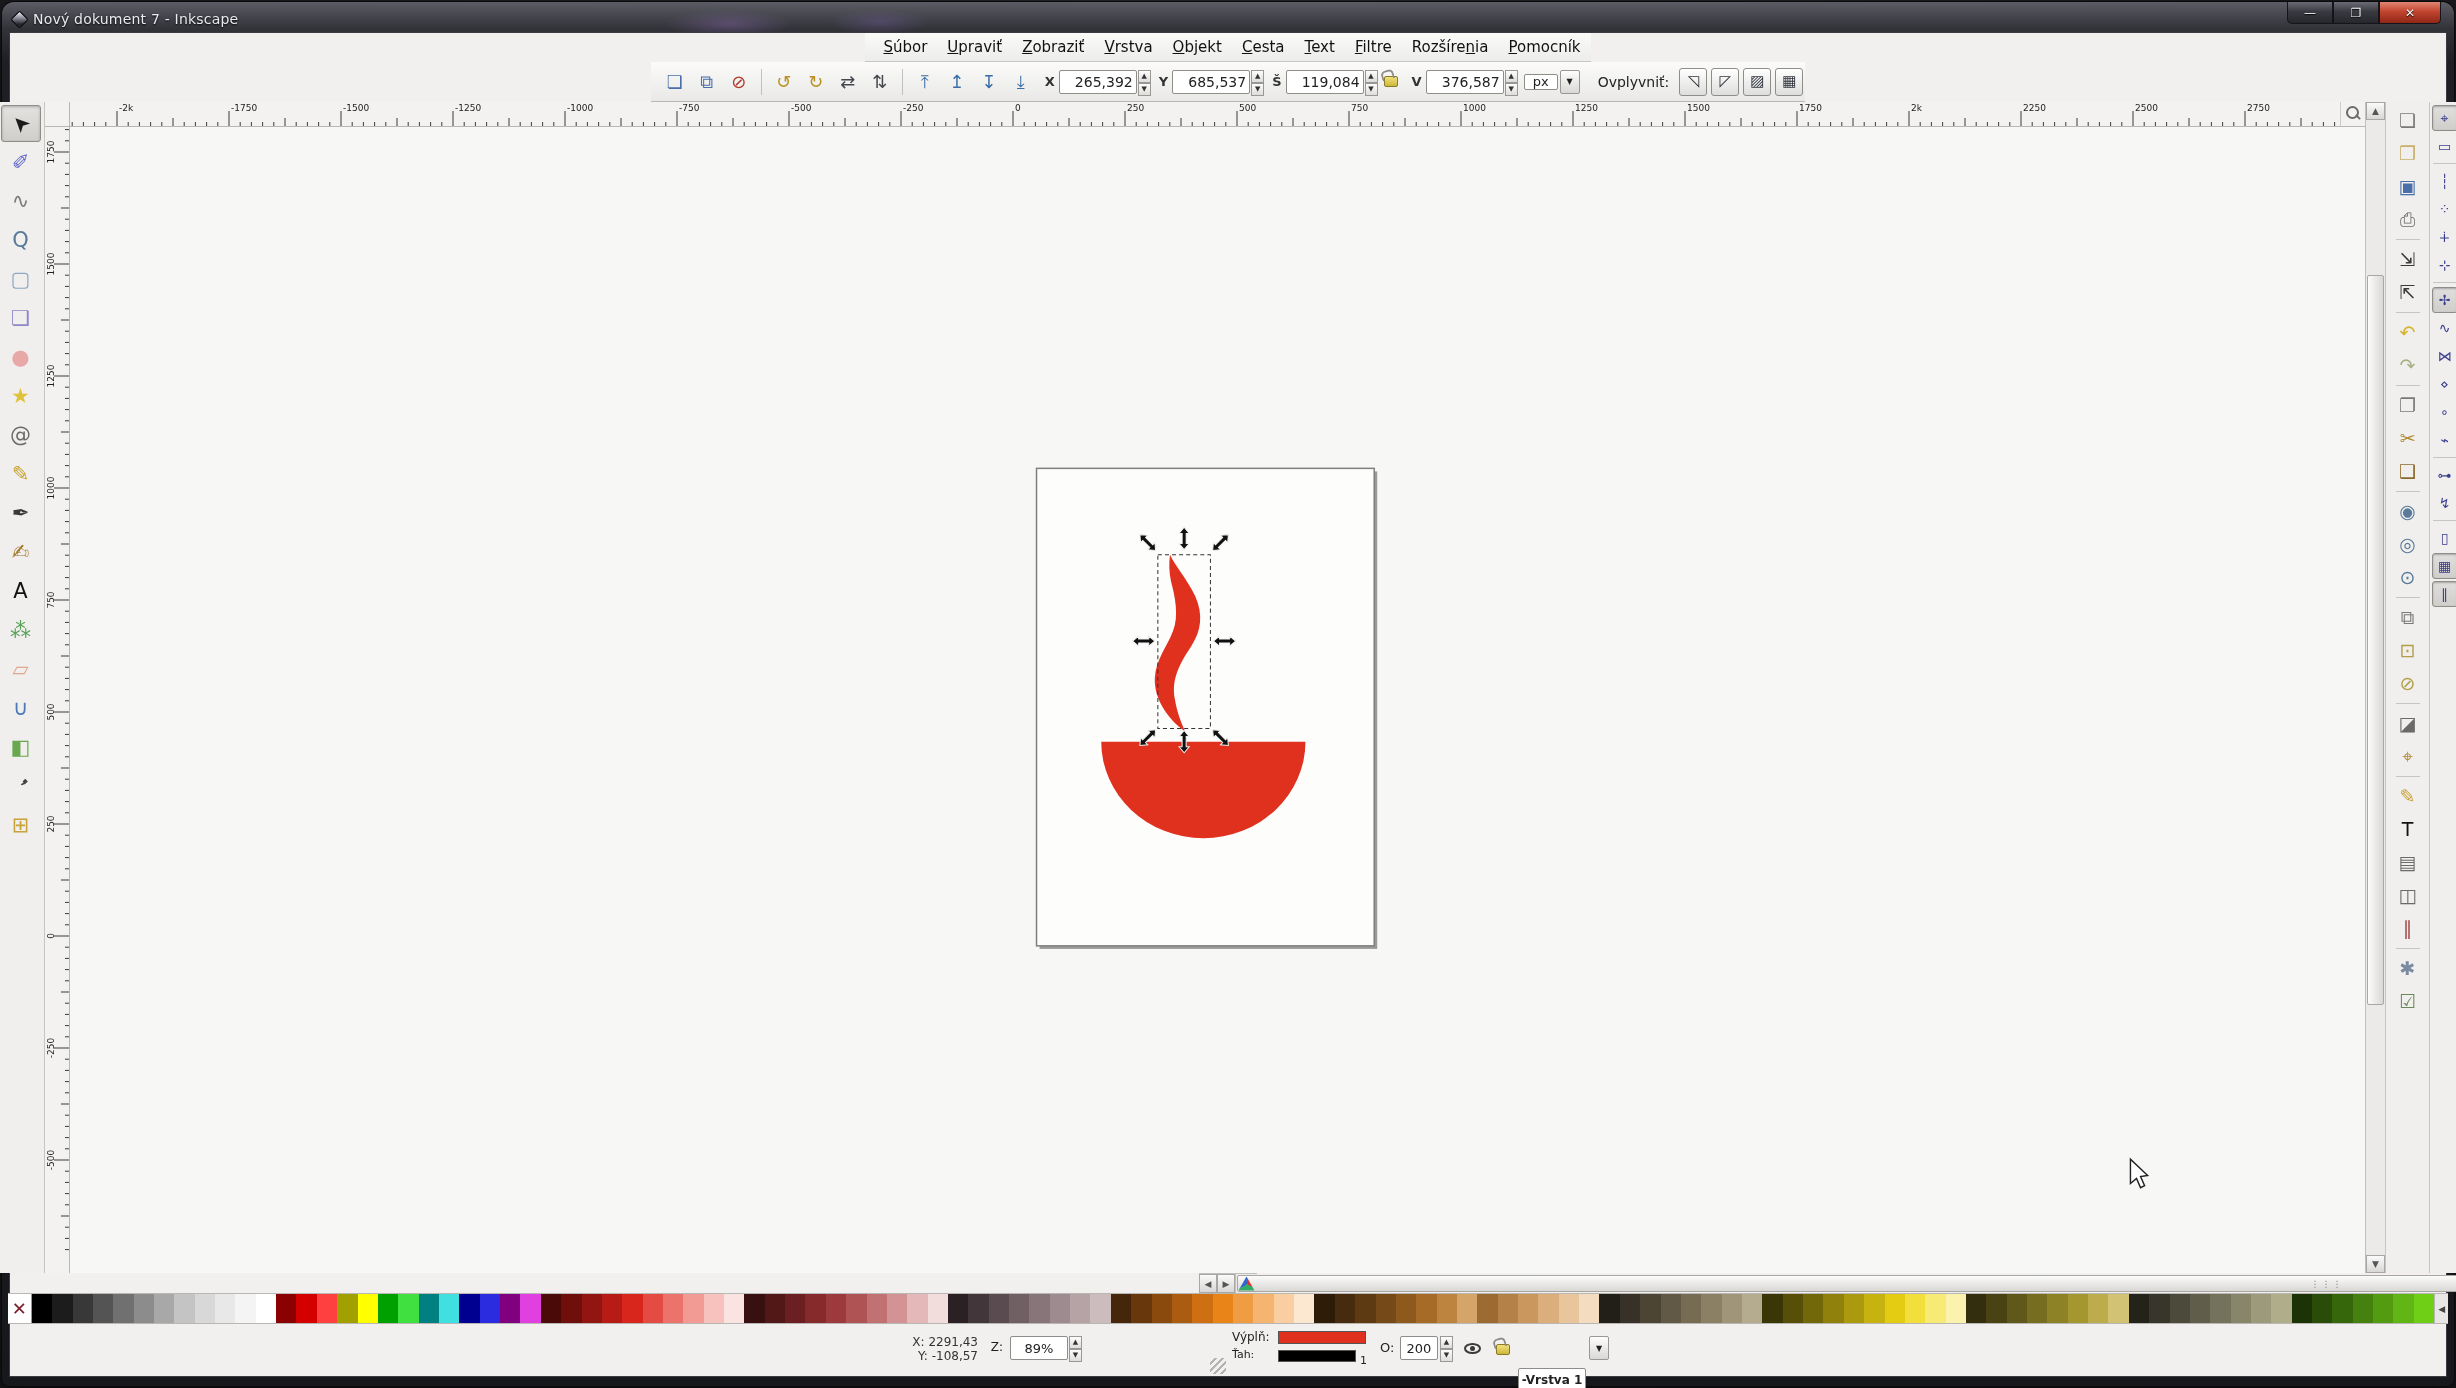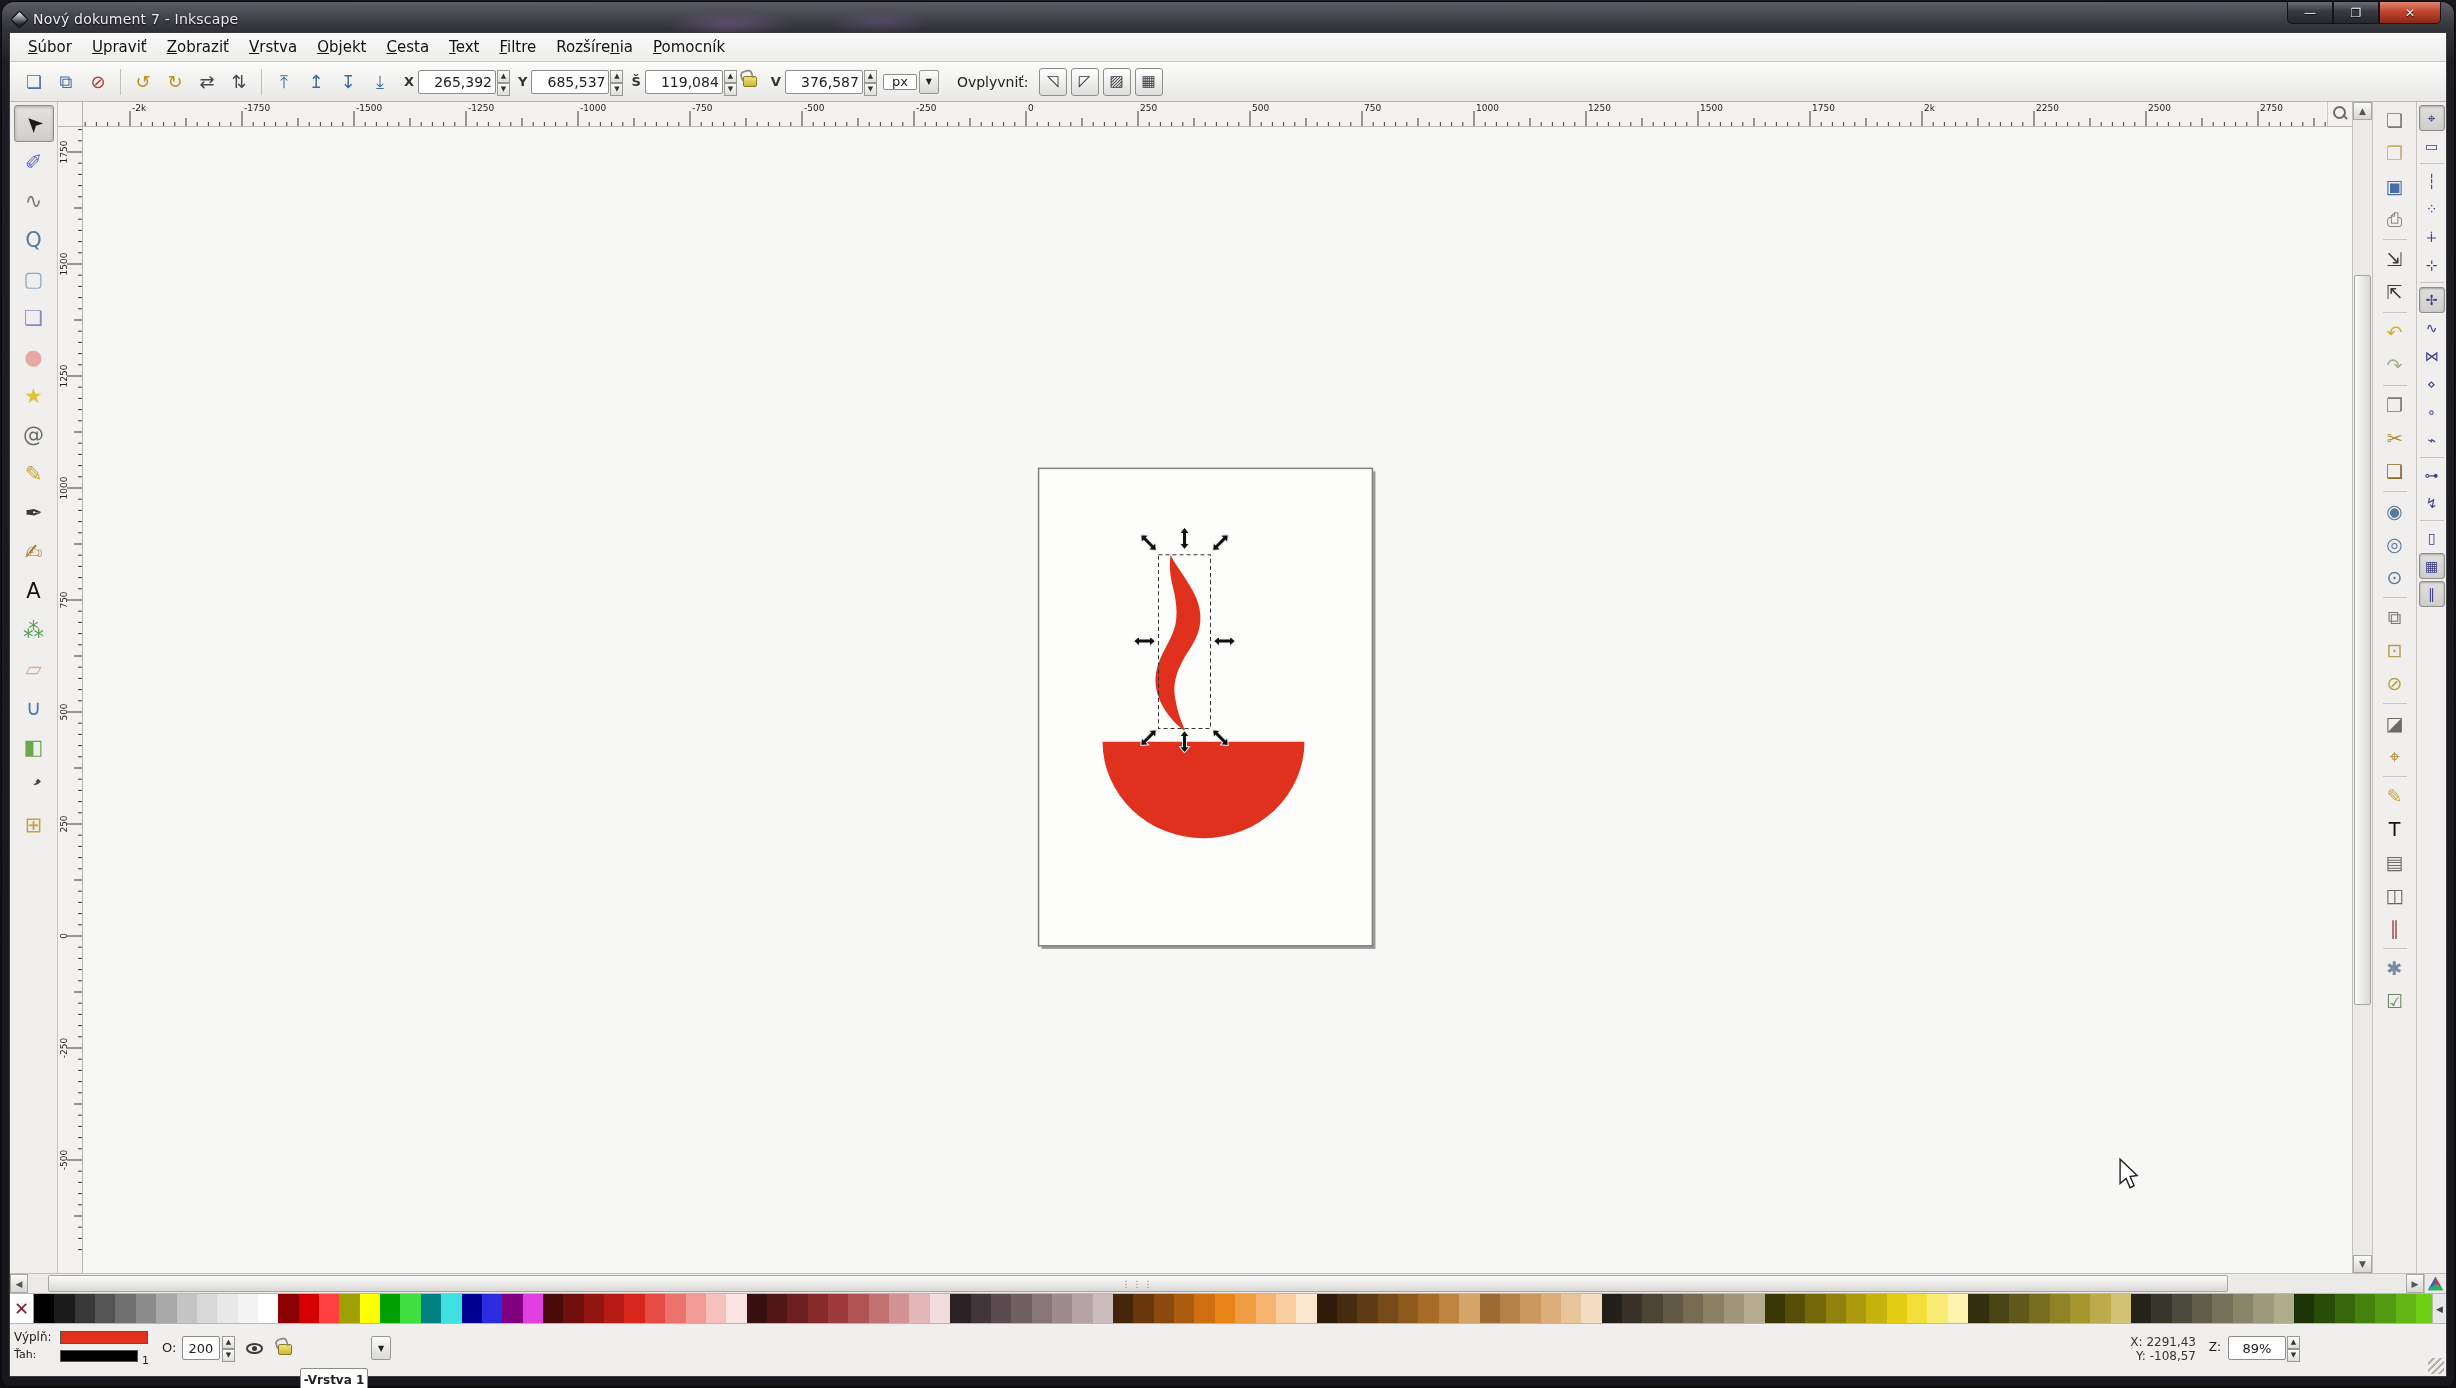--- a/index.html
+++ b/index.html
@@ -20,21 +20,21 @@
   .title-text { text-shadow:0 1px 2px #000; letter-spacing:.2px; }
   .winbtns { position:absolute; right:6px; top:-4px; display:flex; }
   .winbtn { width:46px; height:22px; border:1px solid #14141a; border-top:none;
     background:linear-gradient(#6a6b73,#3a3b42 45%,#26272c); color:#f2f2f4; font-size:12px;
     display:flex; align-items:center; justify-content:center; text-shadow:0 1px 1px #000; }
   .winbtn.first { border-radius:0 0 0 5px; }
   .winbtn.close { width:62px; border-radius:0 0 5px 0;
     background:linear-gradient(#e08573,#c1452f 45%,#8f2717); font-weight:bold; }
 
   .win-body { height:calc(100% - 26px); background:#f1f0ee; border:1px solid #3a3b40;
-    display:flex; flex-direction:column; position:relative; }
+    display:flex; flex-direction:column; position:relative;align-items:center; }
 
   
   .menubar { height:29px; background:linear-gradient(#fafaf8,#ececea); border-bottom:1px solid #c9c7c3;
     display:flex; align-items:center; padding-left:8px; font-size:15px; color:#111; }
   .menu-item { padding:3px 10px; cursor:default; }
   .menu-item u { text-decoration:underline; }
 
   
   .toolcontrols { height:40px; background:linear-gradient(#fbfbfa,#e9e8e6); border-bottom:1px solid #b9b7b3;
     display:flex; align-items:center; padding-left:8px; font-size:14px; color:#222; }

